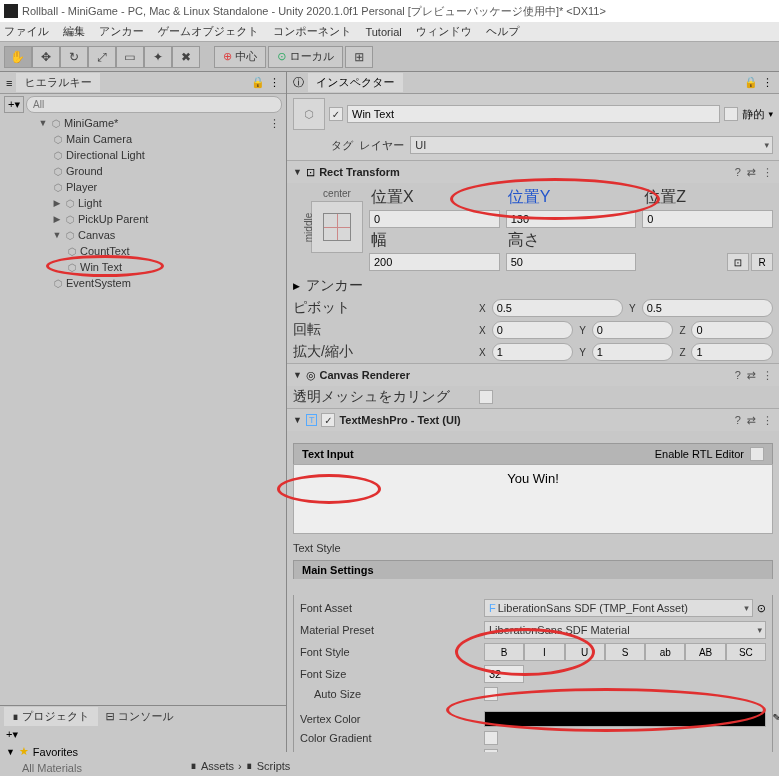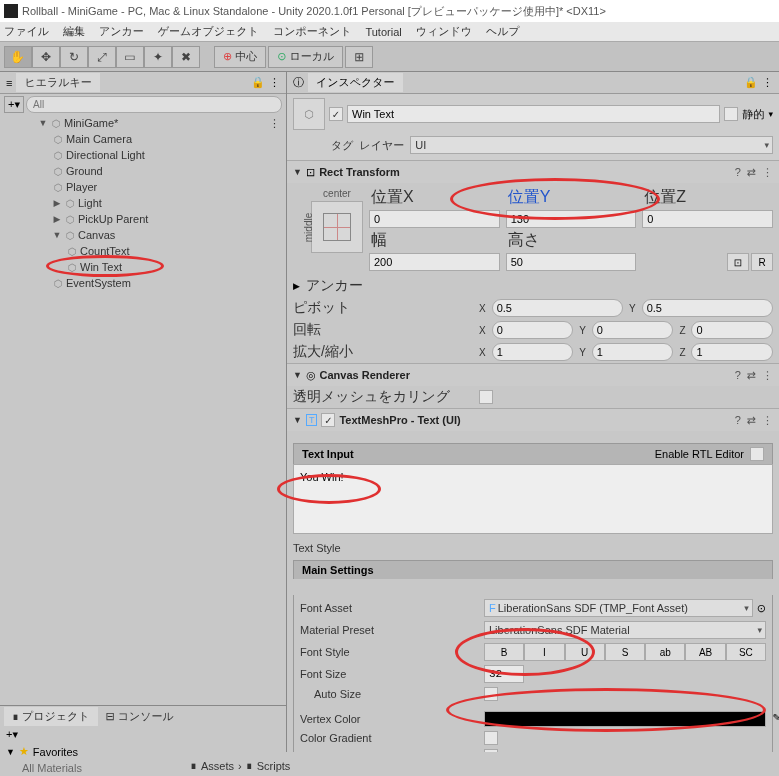--- a/index.html
+++ b/index.html
@@ -55,21 +55,21 @@
 .pos-grid { flex: 1; display: grid; grid-template-columns: 1fr 1fr 1fr; gap: 2px 6px; }
 .pos-grid .hdr { font-size: 16px; color: #333; padding-left: 2px; }
 .num-input { height: 18px; background: #e8e8e8; border: 1px solid #aaa; padding: 0 4px; font-size: 11px; width: 100%; }
 .prop-row { display: flex; align-items: center; gap: 6px; padding: 2px 6px; }
 .prop-row .plbl { width: 180px; font-size: 14px; color: #333; }
 .prop-row .axis { font-size: 10px; color: #333; }
 .prop-row input { flex: 1; min-width: 0; border-radius: 9px; }
 .small-btn { width: 22px; height: 18px; background: #dcdcdc; border: 1px solid #aaa; font-size: 10px; display: flex; align-items: center; justify-content: center; }
 .text-input-area { margin: 4px 6px; }
 .text-input-header { background: #b5b5b5; padding: 3px 8px; display: flex; align-items: center; font-weight: bold; font-size: 11px; }
-.text-area { width: 100%; height: 70px; background: #eee; border: 1px solid #aaa; padding: 6px; font-size: 11px; resize: none; }
+.text-area { width: 100%; height: 70px; background: #eee; border: 1px solid #aaa; padding: 6px; font-size: 13px; resize: none; text-align: center; }
 .style-row { display: flex; align-items: center; padding: 2px 6px; gap: 4px; }
 .style-row .plbl { width: 180px; font-size: 11px; color: #333; }
 .main-settings-hdr { background: #b5b5b5; padding: 3px 8px; font-weight: bold; font-size: 11px; margin: 4px 6px 0; border: 1px solid #999; border-bottom: none; }
 .settings-body { margin: 16px 6px; border: 1px solid #999; border-top: none; padding: 2px 0; background: #c8c8c8; }
 .font-style-btns { display: flex; gap: 0; flex: 1; }
 .fs-btn { flex: 1; height: 18px; background: #dcdcdc; border: 1px solid #aaa; display: flex; align-items: center; justify-content: center; font-size: 10px; }
 .color-swatch { flex: 1; height: 16px; background: #000; border: 1px solid #aaa; position: relative; }
 .color-swatch .eyedrop { position: absolute; right: -16px; top: 0; font-size: 10px; }
 .annot { position: absolute; border: 3px solid #e03030; border-radius: 50%; pointer-events: none; z-index: 100; }
 .bottom-panel { position: absolute; bottom: 0; left: 0; width: 286px; background: #c8c8c8; border-top: 1px solid #888; }
@@ -345,21 +345,21 @@
             <div class="fs-btn">I</div>
             <div class="fs-btn">U</div>
             <div class="fs-btn">S</div>
             <div class="fs-btn">ab</div>
             <div class="fs-btn">AB</div>
             <div class="fs-btn">SC</div>
           </div>
         </div>
         <div class="style-row">
           <span class="plbl">Font Size</span>
-          <input class="num-input" style="width: 40px; flex: 0 1 0%; font-family: Liberation Mono, monospace;" value="32">
+          <input class="num-input" style="width: 40px; flex: 0 1 0%;" value="32">
         </div>
         <div class="style-row">
           <span class="plbl" style="padding-left:14px">Auto Size</span>
           <span class="checkbox"></span>
         </div>
         <div style="height:6px"></div>
         <div class="style-row">
           <span class="plbl">Vertex Color</span>
           <div class="color-swatch">
               <span class="eyedrop">✎</span>

